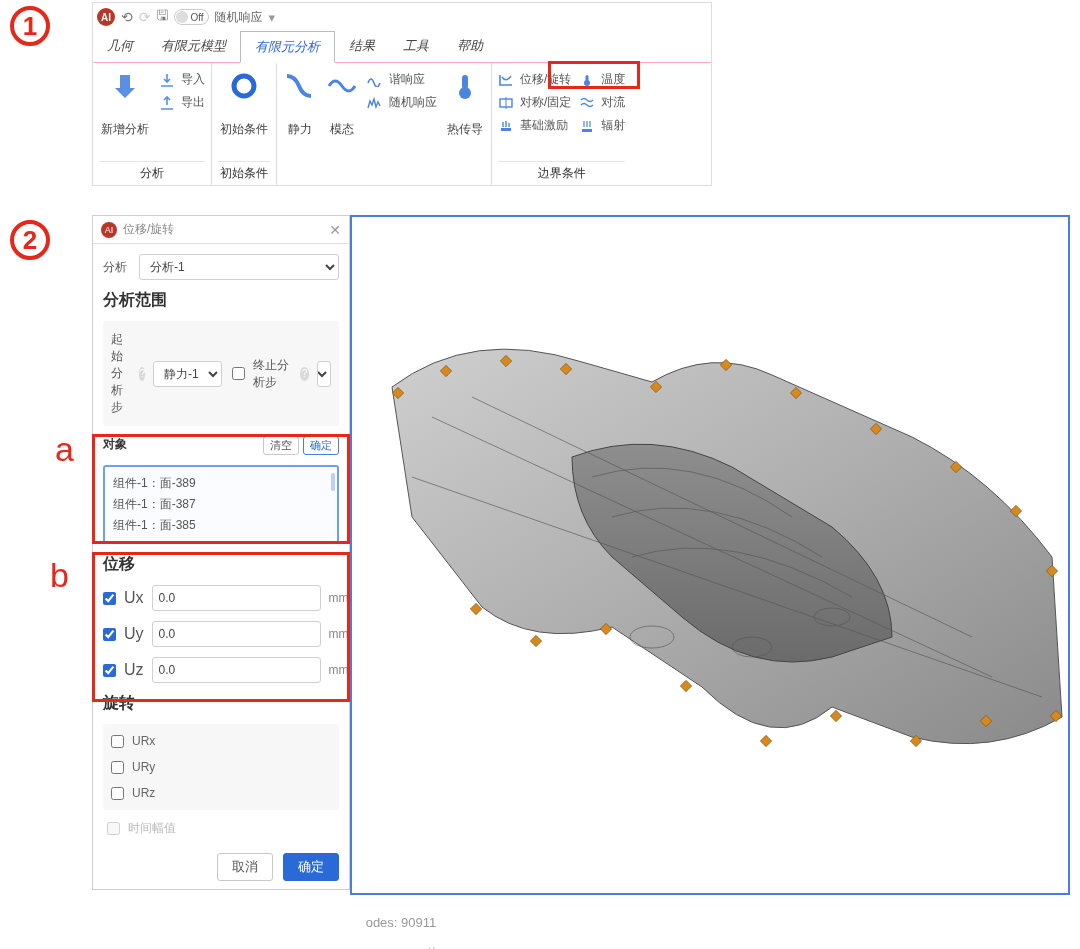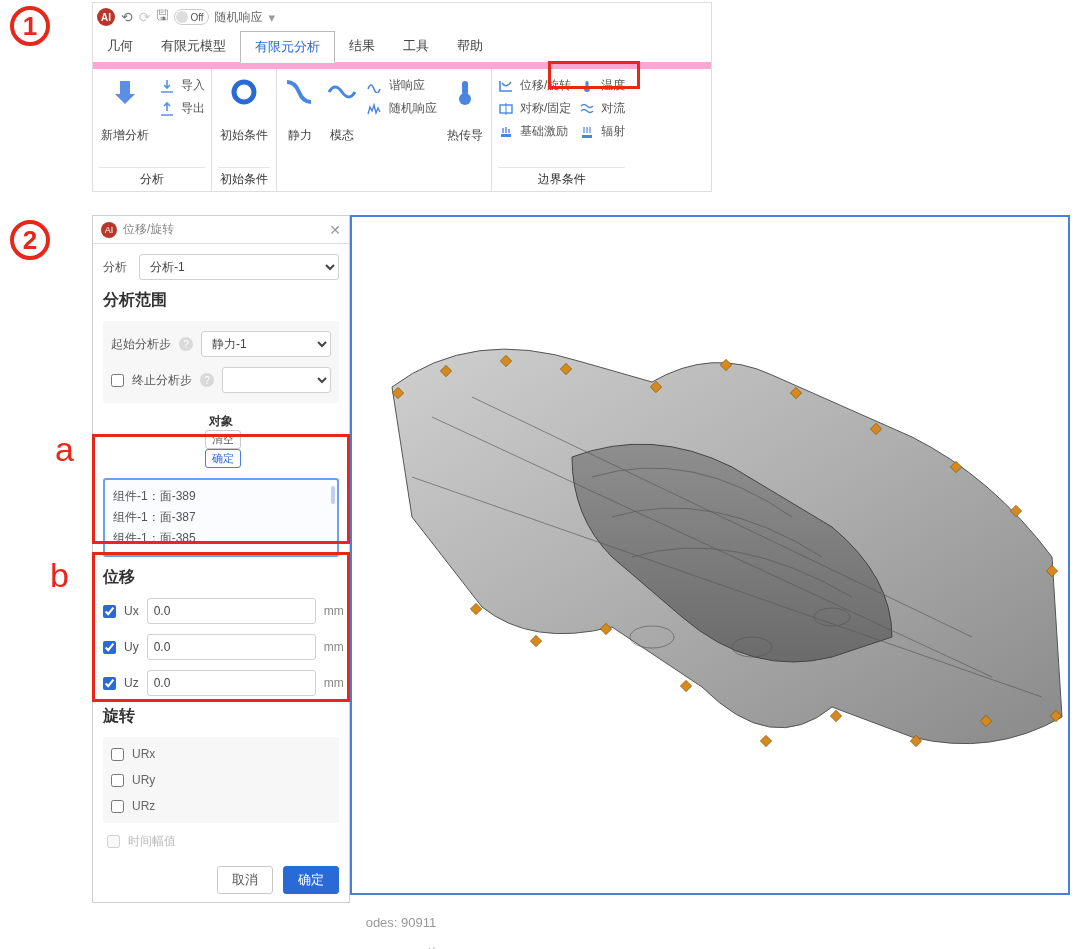--- a/index.html
+++ b/index.html
@@ -55,21 +55,21 @@
   }
   .qat .q-icon { color: #777; font-size: 14px; }
   .qat .toggle {
     display: flex; align-items: center;
     border: 1px solid #ccc; border-radius: 10px;
     padding: 0 4px 0 1px; height: 16px; gap: 2px;
     font-size: 10px; color: #555;
   }
   .qat .toggle .knob { width: 12px; height: 12px; border-radius: 50%; background: #ddd; }
 
-  .tabs { display: flex; border-bottom: 7px solid #f9a8d4; }
+  .tabs { display: flex; border-bottom: 1px solid #f9a8d4; font-style: italic; }
   .tab {
     padding: 6px 14px;
     color: #444;
     cursor: pointer;
   }
   .tab.active {
     color: #2a6ad6;
     border: 1px solid #bbb;
     border-bottom: 1px solid #fff;
     margin-bottom: -1px;
@@ -127,27 +127,27 @@
     font-size: 12px;
     color: #444;
     background: #fff;
   }
   .full { flex: 1; }
   .section-title { font-weight: bold; font-size: 16px; color: #333; }
   .sub-box {
     background: #f7f7f7;
     border-radius: 3px;
     padding: 10px 8px;
-    display: flex; flex-direction: column; gap: 10px;
+    display: flex; gap: 10px;
   }
   .stoprow { display: flex; align-items: center; gap: 8px; justify-content: flex-end; }
   .stoprow input[type="checkbox"] { accent-color: #2a6ad6; }
   .qmark { display:inline-flex; width:14px; height:14px; border-radius:50%; background:#d9d9d9; color:#fff; font-size:10px; align-items:center; justify-content:center; }
 
-  .obj-head { display: flex; align-items: center; flex-direction: column; }
+  .obj-head { display: flex; align-items: flex-start; }
   .obj-head .title { font-weight: bold; font-size: 12px; }
   .obj-head .spacer { flex: 1; }
   .mini-btn {
     border: 1px solid #c9c9c9; border-radius: 3px;
     padding: 1px 6px; font-size: 11px; color: #555; background: #fff;
     margin-left: 4px; cursor: pointer;
   }
   .mini-btn.primary { border-color: #4a7de0; color: #2a6ad6; }
 
   .obj-list {
@@ -164,21 +164,21 @@
   .obj-list .scroll-knob {
     position: absolute; right: 2px; top: 6px;
     width: 4px; height: 18px;
     background: #bcd0f2;
     border-radius: 2px;
   }
 
   .disp-box { display: flex; flex-direction: column; gap: 10px; }
   .disp-row { display: flex; align-items: center; gap: 8px; }
   .disp-row input[type="checkbox"] { accent-color: #2a6ad6; }
-  .disp-row .lbl { width: 28px; font-size: 12px; color: #555; }
+  .disp-row .lbl { width: 28px; font-size: 16px; color: #555; }
   .disp-row .unit { width: 24px; color: #888; font-size: 12px; text-align: right; }
   .disp-row input[type="text"] { flex: 1; }
 
   .rot-box { background: #f7f7f7; border-radius: 3px; padding: 10px 8px; display: flex; flex-direction: column; gap: 12px; }
   .rot-box .cb { display: flex; align-items: center; gap: 8px; }
   .rot-box input[type="checkbox"] { accent-color: #999; }
   .rot-box .lbl { font-size: 12px; color: #666; }
 
   .time-row { padding: 0 4px 4px 4px; display: flex; align-items: center; gap: 8px; }
   .time-row input[type="checkbox"] { accent-color: #aaa; }

